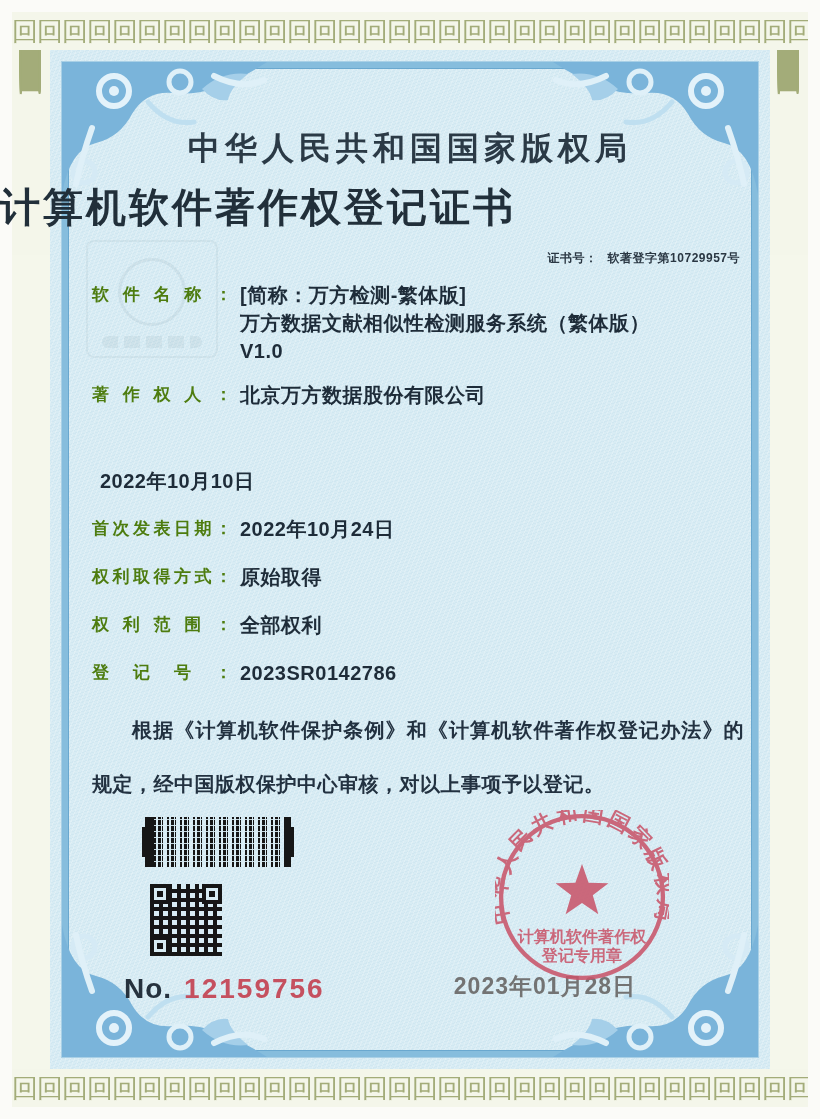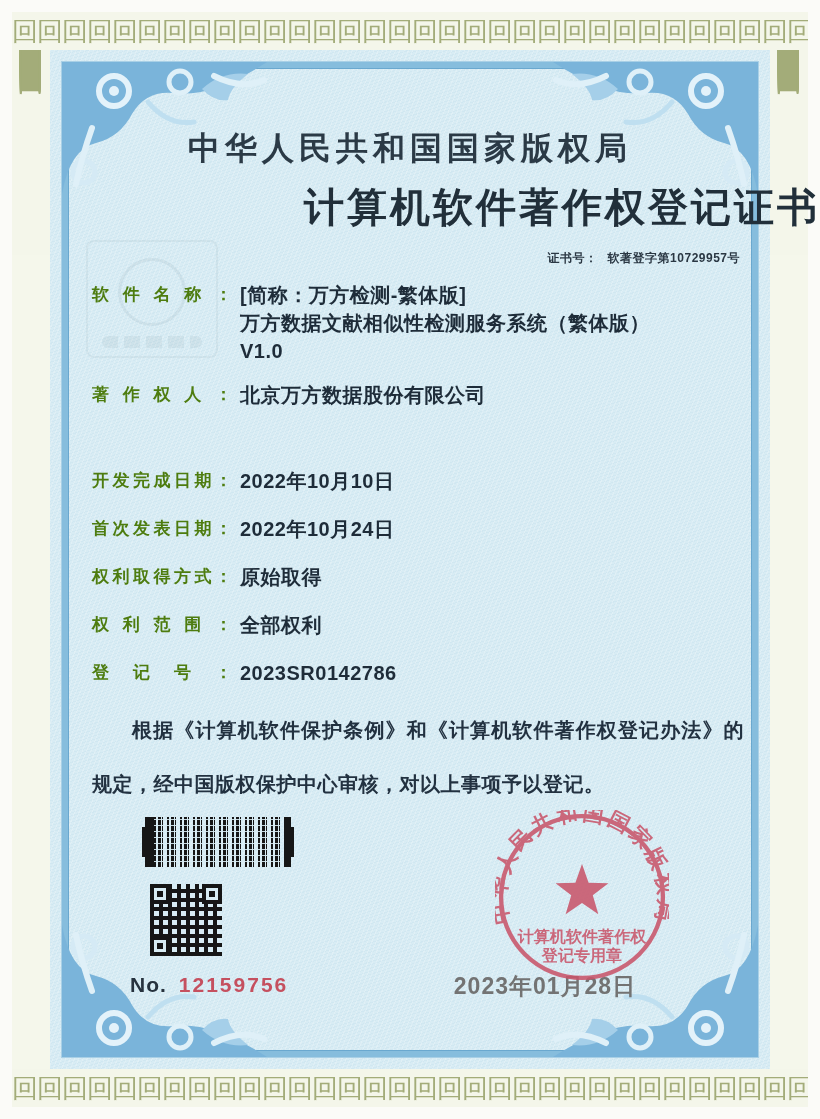--- a/index.html
+++ b/index.html
@@ -81,21 +81,21 @@
   }
   .authority {
     position:absolute; left:0; right:0; top:127px;
     text-align:center;
     font-family:"Liberation Serif", serif;
     font-weight:bold; font-size:32px; letter-spacing:5px;
     color:#2b3a46;
   }
   .cert-title {
     position:absolute; left:0; right:0; top:180px;
-    text-align:right;
+    text-align:left;
     font-family:"Liberation Serif", serif;
     font-weight:bold; font-size:40px; letter-spacing:3px;
     color:#212f3a;
   }
   .cert-no {
     position:absolute; right:80px; top:242px;
     font-size:12px; font-weight:bold; color:#2a3743;
     letter-spacing:.5px;
     margin-top:8px;
   }
@@ -147,22 +147,22 @@
     position:absolute; width:20px; height:20px;
     border:4px solid #161616; background:#d8ecf4;
   }
   .qr .finder::after { content:""; position:absolute; inset:3px; background:#161616; }
   .qr .f-tl { left:0; top:0; }
   .qr .f-tr { right:0; top:0; }
   .qr .f-bl { left:0; bottom:0; }
 
   
   .serial {
-    position:absolute; left:130px; top:973px;
-    font-size:21px; letter-spacing:1px;
+    position:absolute; left:124px; top:973px;
+    font-size:28px; letter-spacing:1px;
   }
   .serial .no-label { color:#26323e; font-weight:bold; margin-right:12px; }
   .serial .no-value { color:#c5505f; font-weight:bold; letter-spacing:2px; }
   .issue-date {
     position:absolute; left:420px; top:971px; width:250px;
     text-align:center; font-size:23px; font-weight:bold; color:#737373;
     letter-spacing:1px;
   }
 
   
@@ -225,21 +225,20 @@
         <div>[简称：万方检测-繁体版]</div>
         <div>万方数据文献相似性检测服务系统（繁体版）</div>
         <div>V1.0</div>
       </span>
     </div>
     <div class="row gap-owner">
       <span class="label">著作权人：</span>
       <span class="value">北京万方数据股份有限公司</span>
     </div>
     <div class="row gap-big">
-      <span class="label">开发完成日期：</span>
       <span class="value">2022年10月10日</span>
     </div>
     <div class="row">
       <span class="label">首次发表日期：</span>
       <span class="value">2022年10月24日</span>
     </div>
     <div class="row">
       <span class="label">权利取得方式：</span>
       <span class="value">原始取得</span>
     </div>

